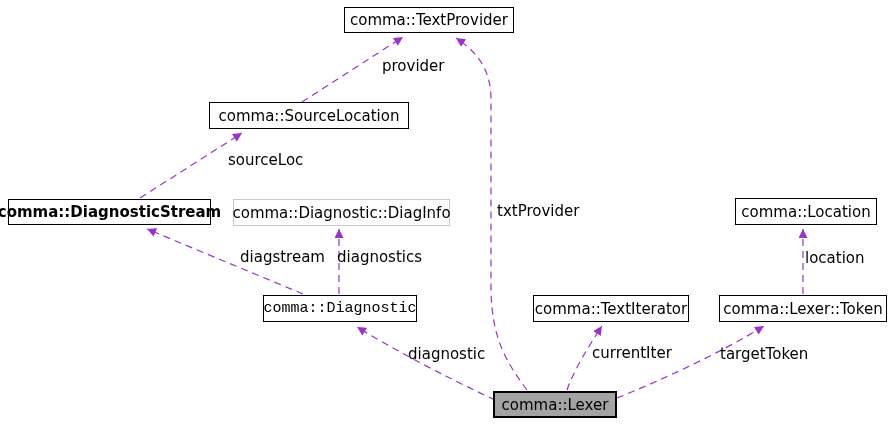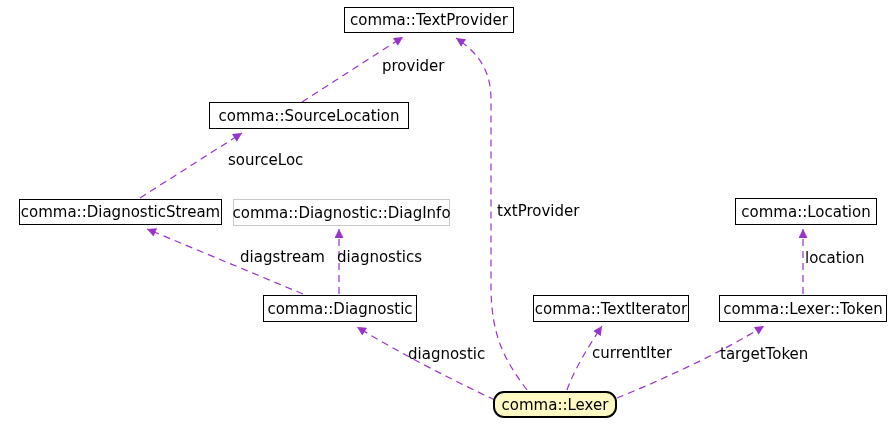--- a/index.html
+++ b/index.html
@@ -34,24 +34,23 @@
     align-items: center;
     justify-content: center;
     white-space: nowrap;
     cursor: pointer;
   }
   .node.secondary {
     border-color: #c8c8c8;
     cursor: default;
   }
   .node.highlight {
-    background: #fef9c3;
+    background: #a3a3a3;
     border-width: 2px;
     cursor: default;
-    border-radius: 11px;
   }
   .edge-label {
     position: absolute;
     height: 16px;
     line-height: 16px;
     white-space: nowrap;
   }
 </style>
 </head>
 <body>
@@ -70,24 +69,24 @@
     <path class="edge-path" d="M303,294 L147,229" marker-end="url(#arrow)"></path>
     <path class="edge-path" d="M339,294 L339,229" marker-end="url(#arrow)"></path>
     <path class="edge-path" d="M803,294 L803,229" marker-end="url(#arrow)"></path>
     <path class="edge-path" d="M495,400 C448,378 398,352 357,327" marker-end="url(#arrow)"></path>
     <path class="edge-path" d="M567,390 C573,372 588,347 602,326" marker-end="url(#arrow)"></path>
     <path class="edge-path" d="M617,398 C662,380 722,352 764,326" marker-end="url(#arrow)"></path>
   </svg>
 
   <div class="node" style="left:344px; top:7px;  width:170px; height:26px;">comma::TextProvider</div>
   <div class="node" style="left:209px; top:102px; width:200px; height:27px;">comma::SourceLocation</div>
-  <div class="node" style="left:19px;   top:199px; width:203px; height:26px;">comma::DiagnosticStream</div>
+  <div class="node" style="left:8px;   top:199px; width:203px; height:26px;font-weight:bold;">comma::DiagnosticStream</div>
   <div class="node secondary" style="left:233px; top:199px; width:217px; height:27px;">comma::Diagnostic::DiagInfo</div>
   <div class="node" style="left:735px; top:198px; width:142px; height:27px;">comma::Location</div>
-  <div class="node" style="left:263px; top:295px; width:154px; height:27px;">comma::Diagnostic</div>
+  <div class="node" style="left:263px; top:295px; width:154px; height:27px;font-family:Liberation Mono, monospace;">comma::Diagnostic</div>
   <div class="node" style="left:533px; top:295px; width:156px; height:27px;">comma::TextIterator</div>
   <div class="node" style="left:719px; top:295px; width:168px; height:27px;">comma::Lexer::Token</div>
   <div class="node highlight" style="left:493px; top:391px; width:124px; height:27px;">comma::Lexer</div>
 
   <div class="edge-label" style="left:382px; top:58px;">provider</div>
   <div class="edge-label" style="left:497px; top:203px;text-align:center;">txtProvider</div>
   <div class="edge-label" style="left:228px; top:152px;">sourceLoc</div>
   <div class="edge-label" style="left:240px; top:249px;">diagstream</div>
   <div class="edge-label" style="left:337px; top:249px;">diagnostics</div>
   <div class="edge-label" style="left:805px; top:250px;">location</div>

